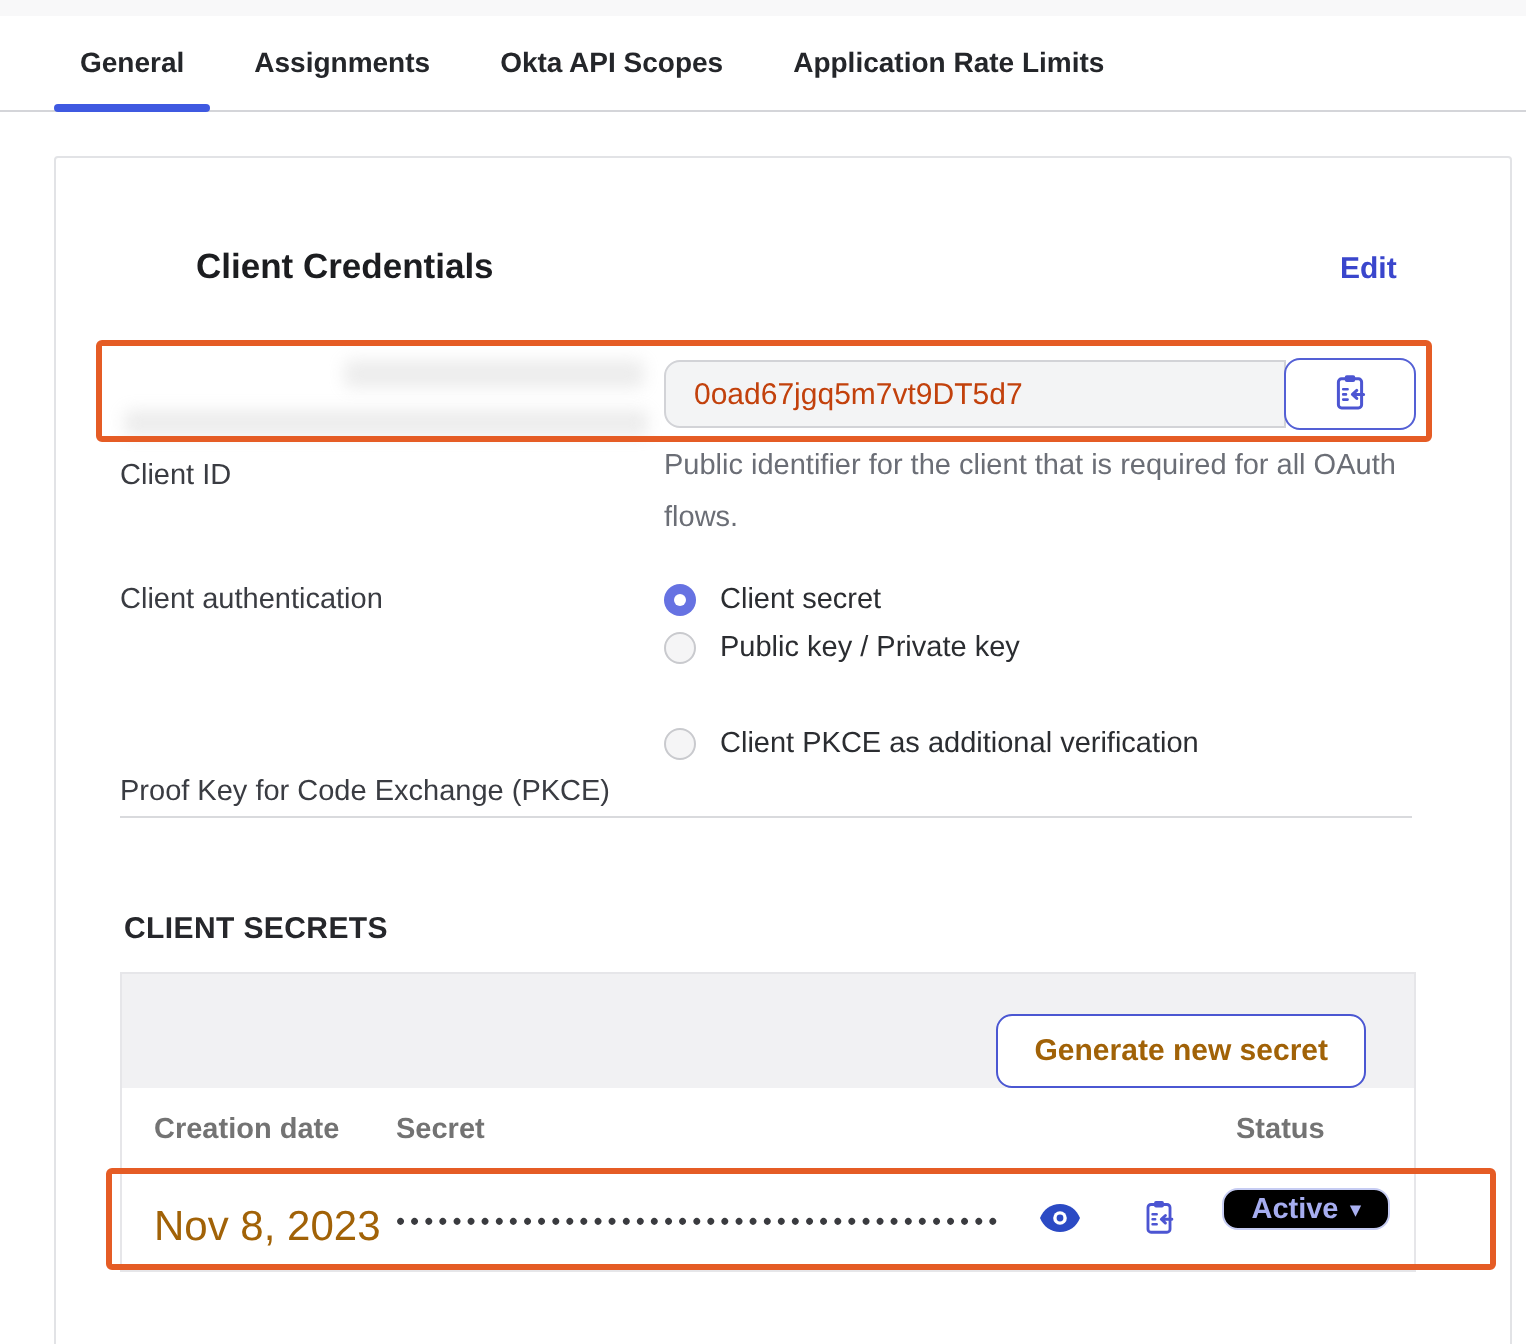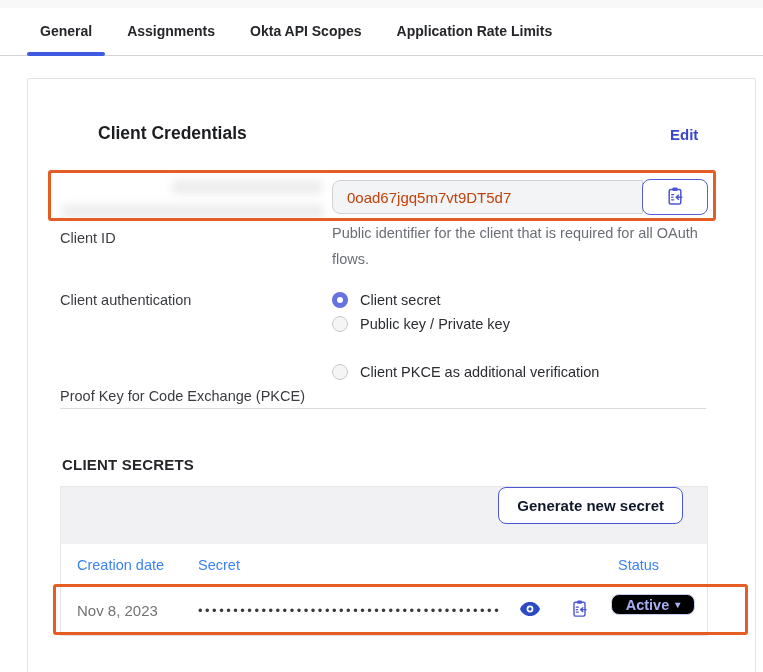--- a/index.html
+++ b/index.html
@@ -57,28 +57,28 @@
   .opt-label { position:absolute; font-size:14.5px; color:#2b2d31; }
 
   .divider { position:absolute; left:60px; top:408px; width:646px; height:1px; background:#d9dadd; }
 
   .secrets-title { position:absolute; left:62px; top:443px; font-size:15px; font-weight:700;
       letter-spacing:.2px; color:#26272b;margin-top:13px; }
 
   
   .panel { position:absolute; left:60px; top:486px; width:648px; border:1px solid #e6e6e9; }
   .panel-header { position:relative; height:57px; background:#f1f1f3; }
-  .generate-btn { position:absolute; right:24px; top:0; height:37px; padding:0 18px;
+  .generate-btn { position:absolute; right:24px; top:20px; height:37px; padding:0 18px;
       background:#fff; border:1px solid #4b57d2; border-radius:8px; cursor:pointer;
-      font-family:"Liberation Sans",sans-serif; font-size:15px; font-weight:700; color:#0f172a; }
+      font-family:"Liberation Sans",sans-serif; font-size:15px; font-weight:700; color:#a16207; }
   .thead { position:relative; height:42px; background:#fff; border-bottom:1px solid #dadbde; }
-  .th { position:absolute; top:13px; font-size:14.5px; font-weight:400; color:#3b82f6; }
+  .th { position:absolute; top:13px; font-size:14.5px; font-weight:700; color:#737373; }
   .th-date { left:16px; } .th-secret { left:137px; } .th-status { left:557px; }
   .trow { position:relative; height:49px; background:#fff; }
-  .td-date { position:absolute; left:16px; top:16px; font-size:15px; color:#737373; }
+  .td-date { position:absolute; left:16px; top:16px; font-size:21px; color:#a16207; }
   .td-dots { position:absolute; left:137px; top:17px; font-size:13px; letter-spacing:2.5px;
       color:#3a3b3f; white-space:nowrap; }
   .eye-btn { position:absolute; left:458px; top:15px; width:22px; height:18px; cursor:pointer;
       background:none; border:none; display:flex; align-items:center; justify-content:center; }
   .row-copy-btn { position:absolute; left:506px; top:13px; width:24px; height:22px; cursor:pointer;
       background:none; border:none; display:flex; align-items:center; justify-content:center; }
   .status-btn { position:absolute; left:550px; top:8px; width:84px; height:21px;
       background:#000000; border:1.5px solid #c6ccf2; border-radius:8px; cursor:pointer;
       font-family:"Liberation Sans",sans-serif; font-size:14.5px; font-weight:700; color:#a6adf0;
       display:flex; align-items:center; justify-content:center; gap:6px; }

